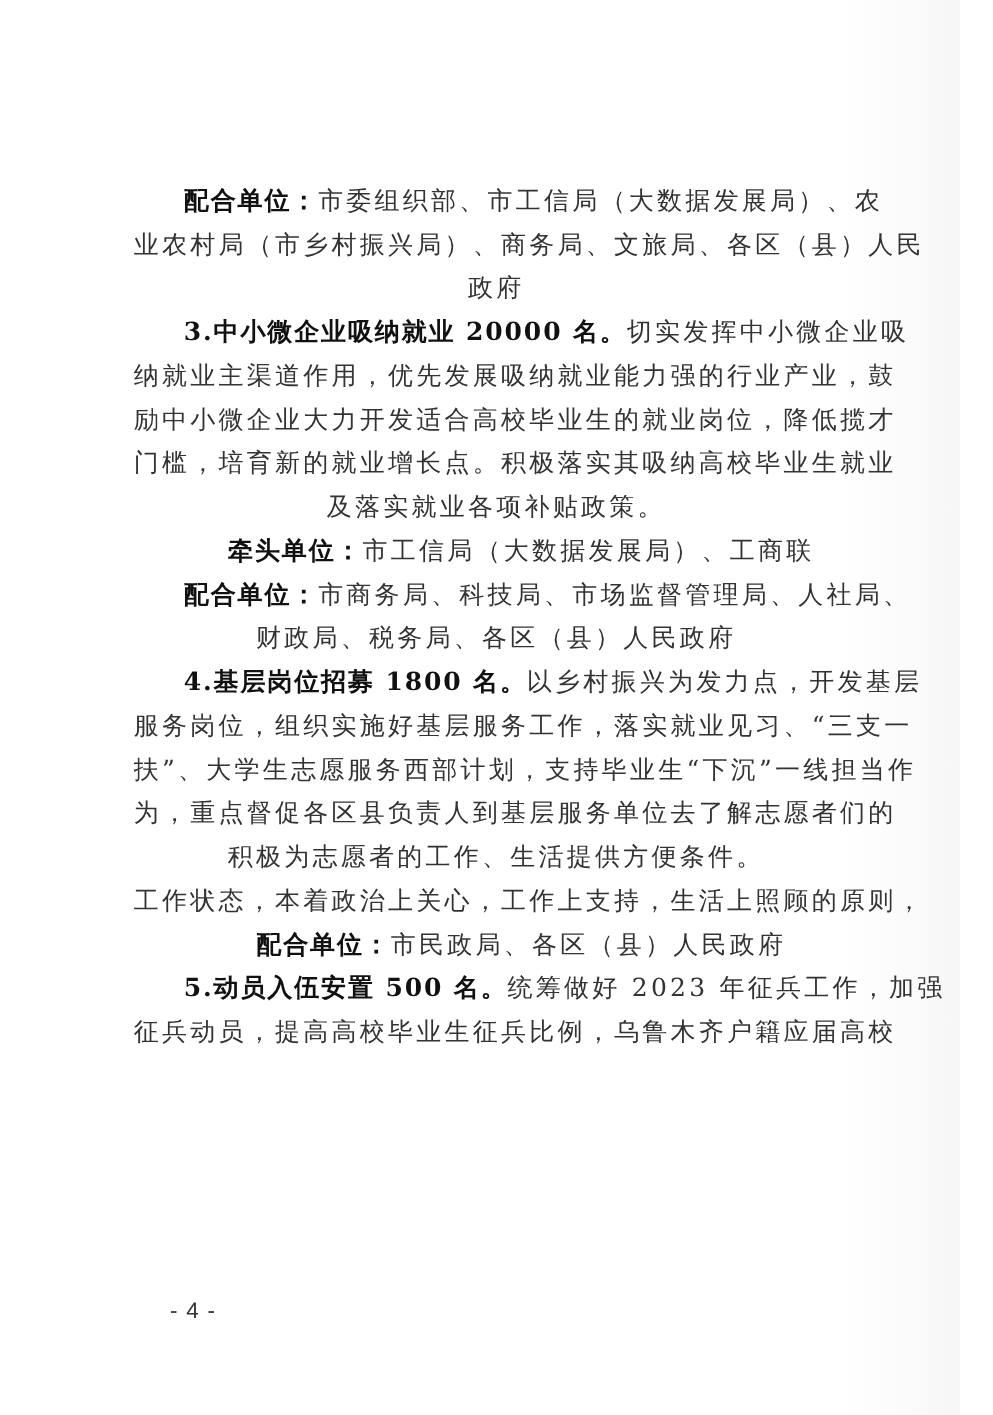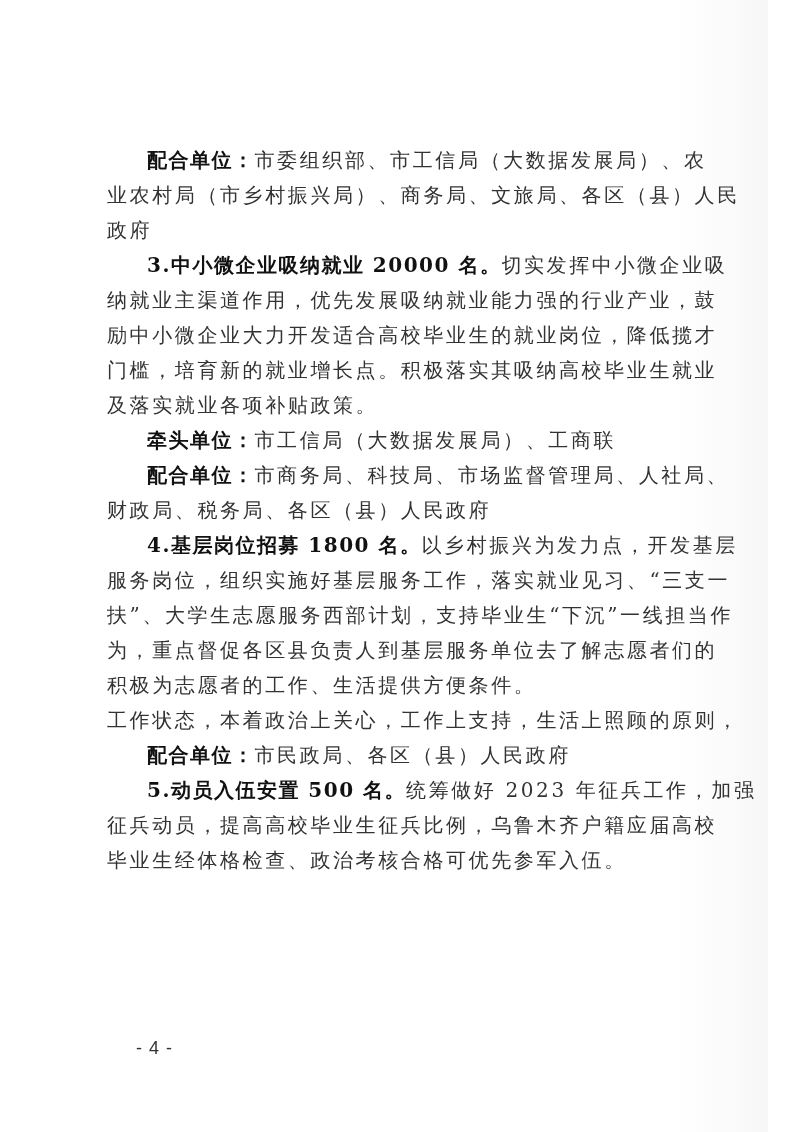--- a/index.html
+++ b/index.html
@@ -8,20 +8,21 @@
       background: #ffffff;
       position: relative;
       overflow: hidden;
       font-family: "DejaVu Serif", "Liberation Serif", serif;
       color: #2a2a2a;
     }
     .page {
       position: absolute;
       left: 0; top: 0; width: 768px; height: 1132px;
       background: linear-gradient(90deg, #ffffff 0%, #ffffff 88%, #f7f7f7 100%);
+      text-align: center;
     }
     .body-text {
       position: absolute;
       left: 107px;
       top: 143px;
       width: 580px;
     }
     .line {
       font-size: 20px;
       line-height: 35px;
@@ -81,19 +82,18 @@
     </div>
 
 
     <div>
       <div class="line indent"><span class="bold">配合单位：</span><span>市民政局、各区（县）人民政府</span></div>
     </div>
 
     <div>
       <div class="line indent"><span class="bold">5.动员入伍安置 500 名。</span><span>统筹做好 2023 年征兵工作，加强</span></div>
       <div class="line">征兵动员，提高高校毕业生征兵比例，乌鲁木齐户籍应届高校</div>
-      <div class="line">毕业生经体格检查、政治考核合格可优先参军入伍。</div>
     </div>
 
   </div>
 
   <div class="page-number">- 4 -</div>
 </div>
 
 </body></html>

